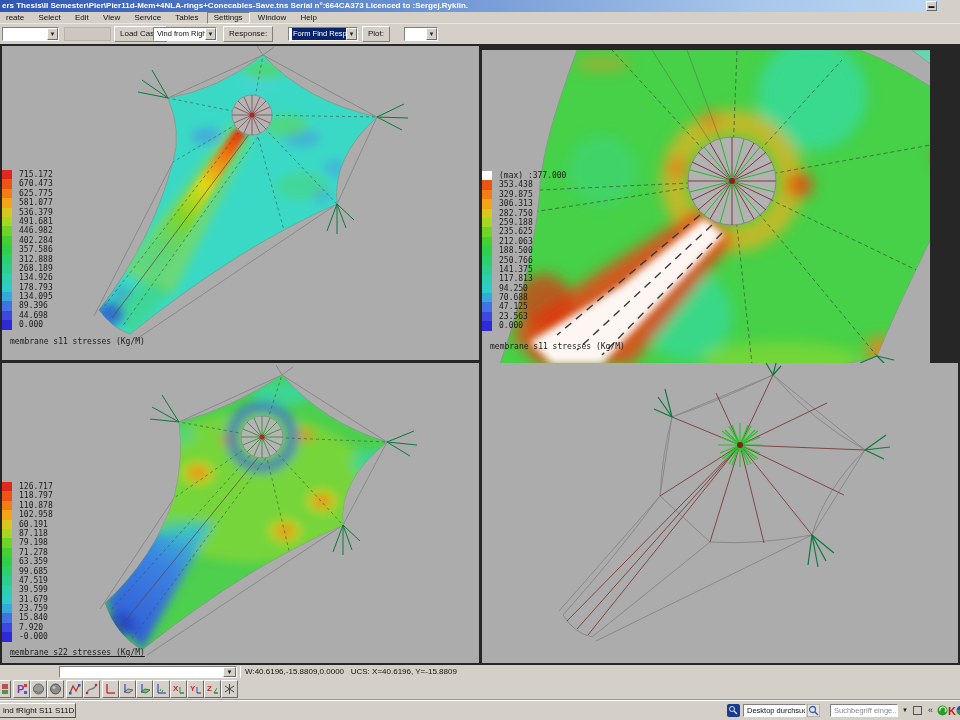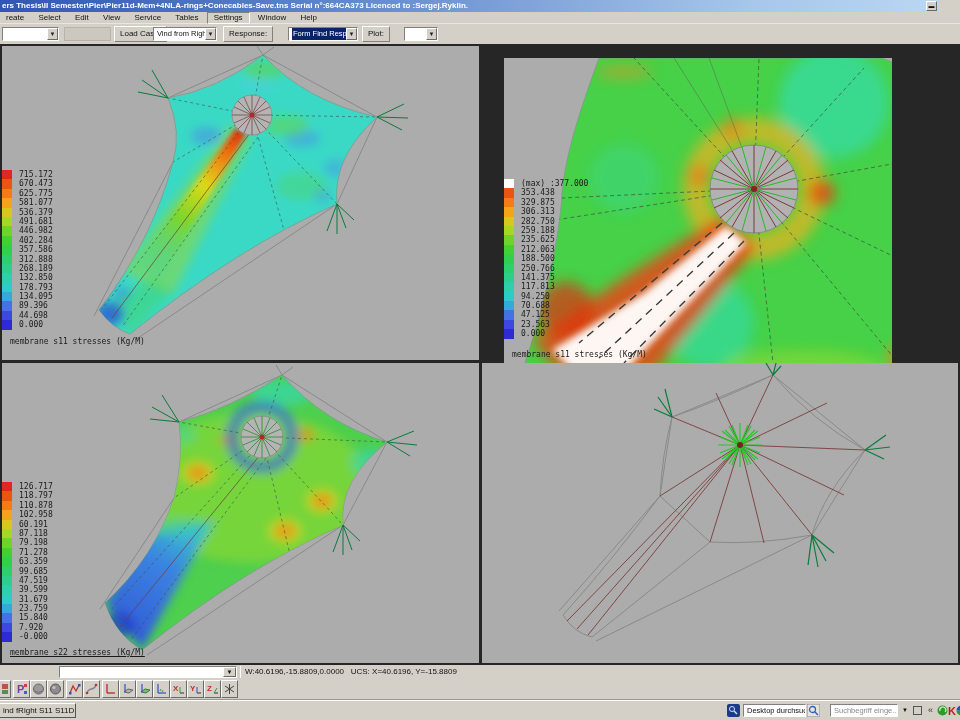--- a/index.html
+++ b/index.html
@@ -27,21 +27,21 @@
   .combo .sel{display:inline-block;background:#0a246a;color:#fff;padding:0 1px;}
   .tb-label{position:absolute;top:2px;height:16px;background:#d4d0c8;
     border:1px solid;border-color:#fff #808080 #808080 #fff;font-size:8px;line-height:14px;
     padding:0 5px;color:#111;}
   .flatfield{position:absolute;top:3px;height:14px;background:#ccc8c0;
     border:1px solid #b8b4ac;}
   
   .workspace{position:absolute;left:0;top:44px;width:960px;height:621px;background:#262626;}
   .viewport{position:absolute;background:#acacac;overflow:hidden;}
   .vp-tl{left:2px;top:2px;width:477px;height:314px;}
-  .vp-tr{left:482px;top:14px;width:388px;height:314px;margin-left:22px;}
+  .vp-tr{left:482px;top:6px;width:448px;height:314px;}
   .vp-bl{left:2px;top:319px;width:477px;height:300px;text-align:center;}
   .vp-br{left:482px;top:319px;width:476px;height:300px;}
   .vp-svg{position:absolute;left:0;top:0;}
   .legend{position:absolute;z-index:5;}
   .lrow{display:flex;height:9.4px;align-items:stretch;}
   .lcell{width:10px;height:9.4px;}
   .lval{font:8px "DejaVu Sans Mono",monospace;color:#1a1a1a;line-height:9.4px;margin-left:7px;white-space:nowrap;}
   .vp-label{position:absolute;left:8px;z-index:5;font:8px "DejaVu Sans Mono",monospace;color:#1a1a1a;white-space:nowrap;}
   
   .statusrow{position:absolute;left:0;top:665px;width:960px;height:14px;background:#d4d0c8;
@@ -239,21 +239,21 @@
           <div class="lrow">
           <span class="lcell" style="background: rgb(44, 208, 108);"></span>
           <span class="lval">312.888</span>
         </div>
           <div class="lrow">
           <span class="lcell" style="background: rgb(44, 208, 140);"></span>
           <span class="lval">268.189</span>
         </div>
           <div class="lrow">
           <span class="lcell" style="background: rgb(44, 208, 172);"></span>
-          <span class="lval">132.850</span>
+          <span class="lval">134.926</span>
         </div>
           <div class="lrow">
           <span class="lcell" style="background: rgb(46, 204, 200);"></span>
           <span class="lval">178.793</span>
         </div>
           <div class="lrow">
           <span class="lcell" style="background: rgb(54, 168, 220);"></span>
           <span class="lval">134.095</span>
         </div>
           <div class="lrow">

